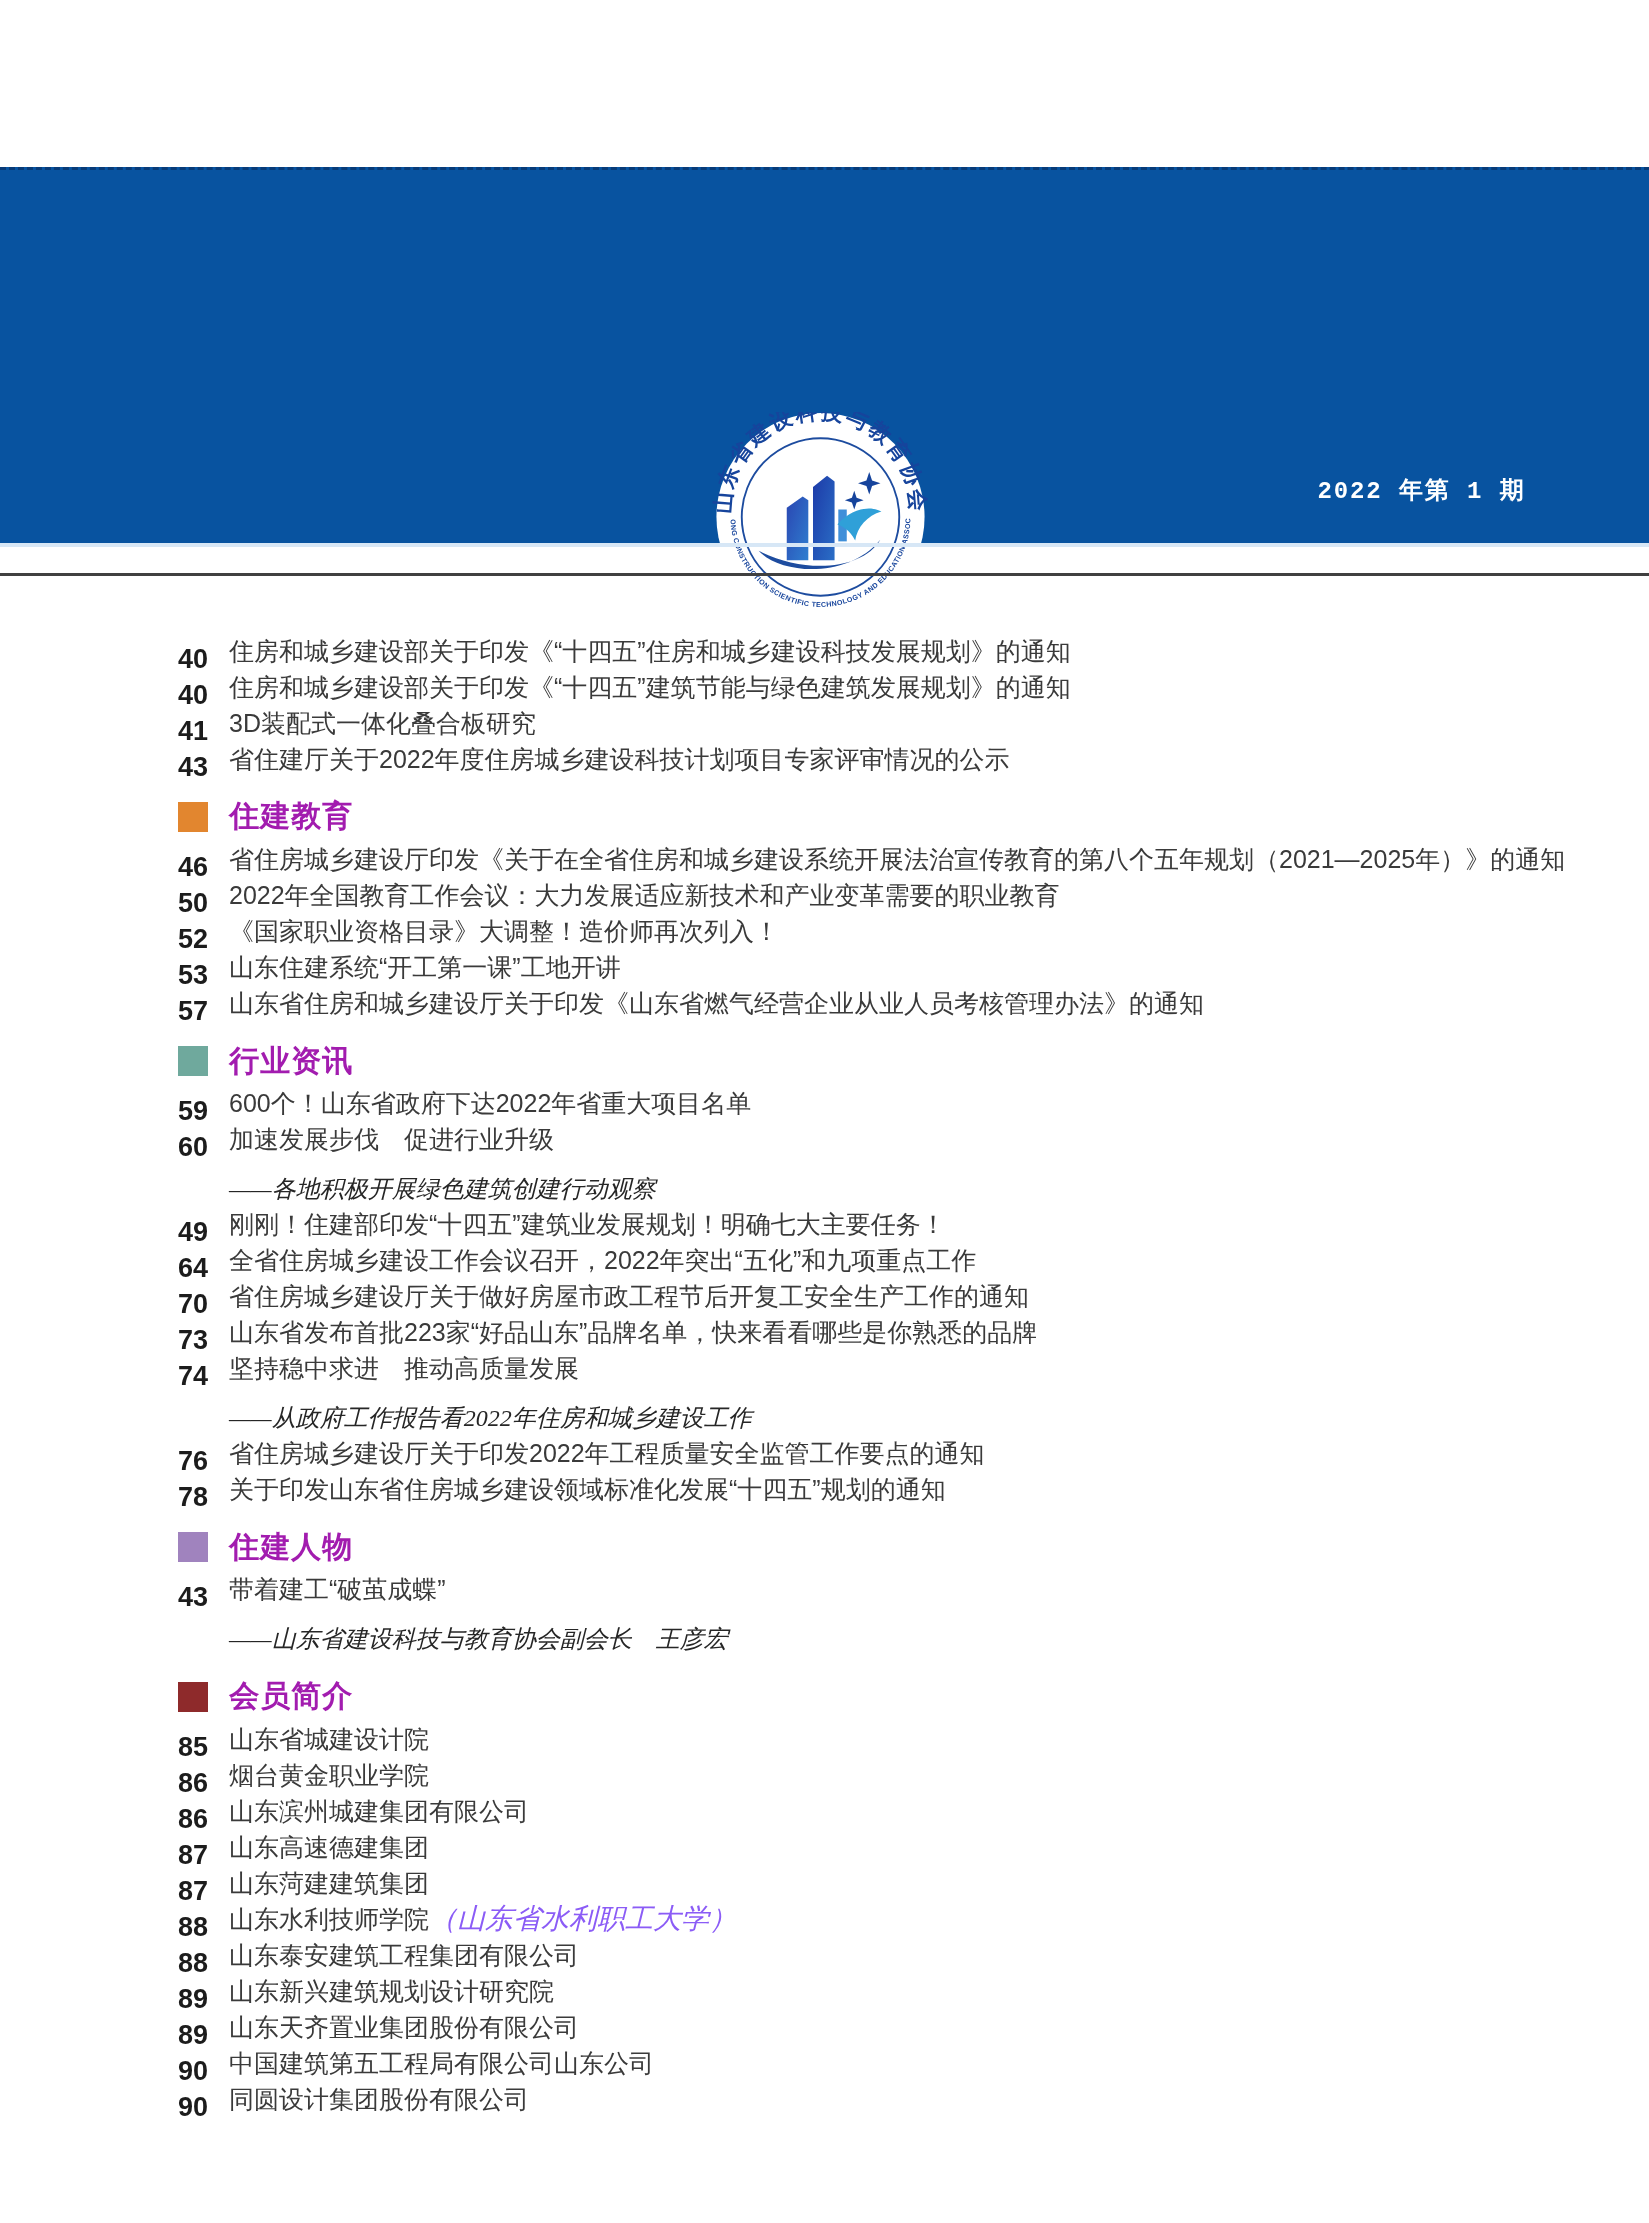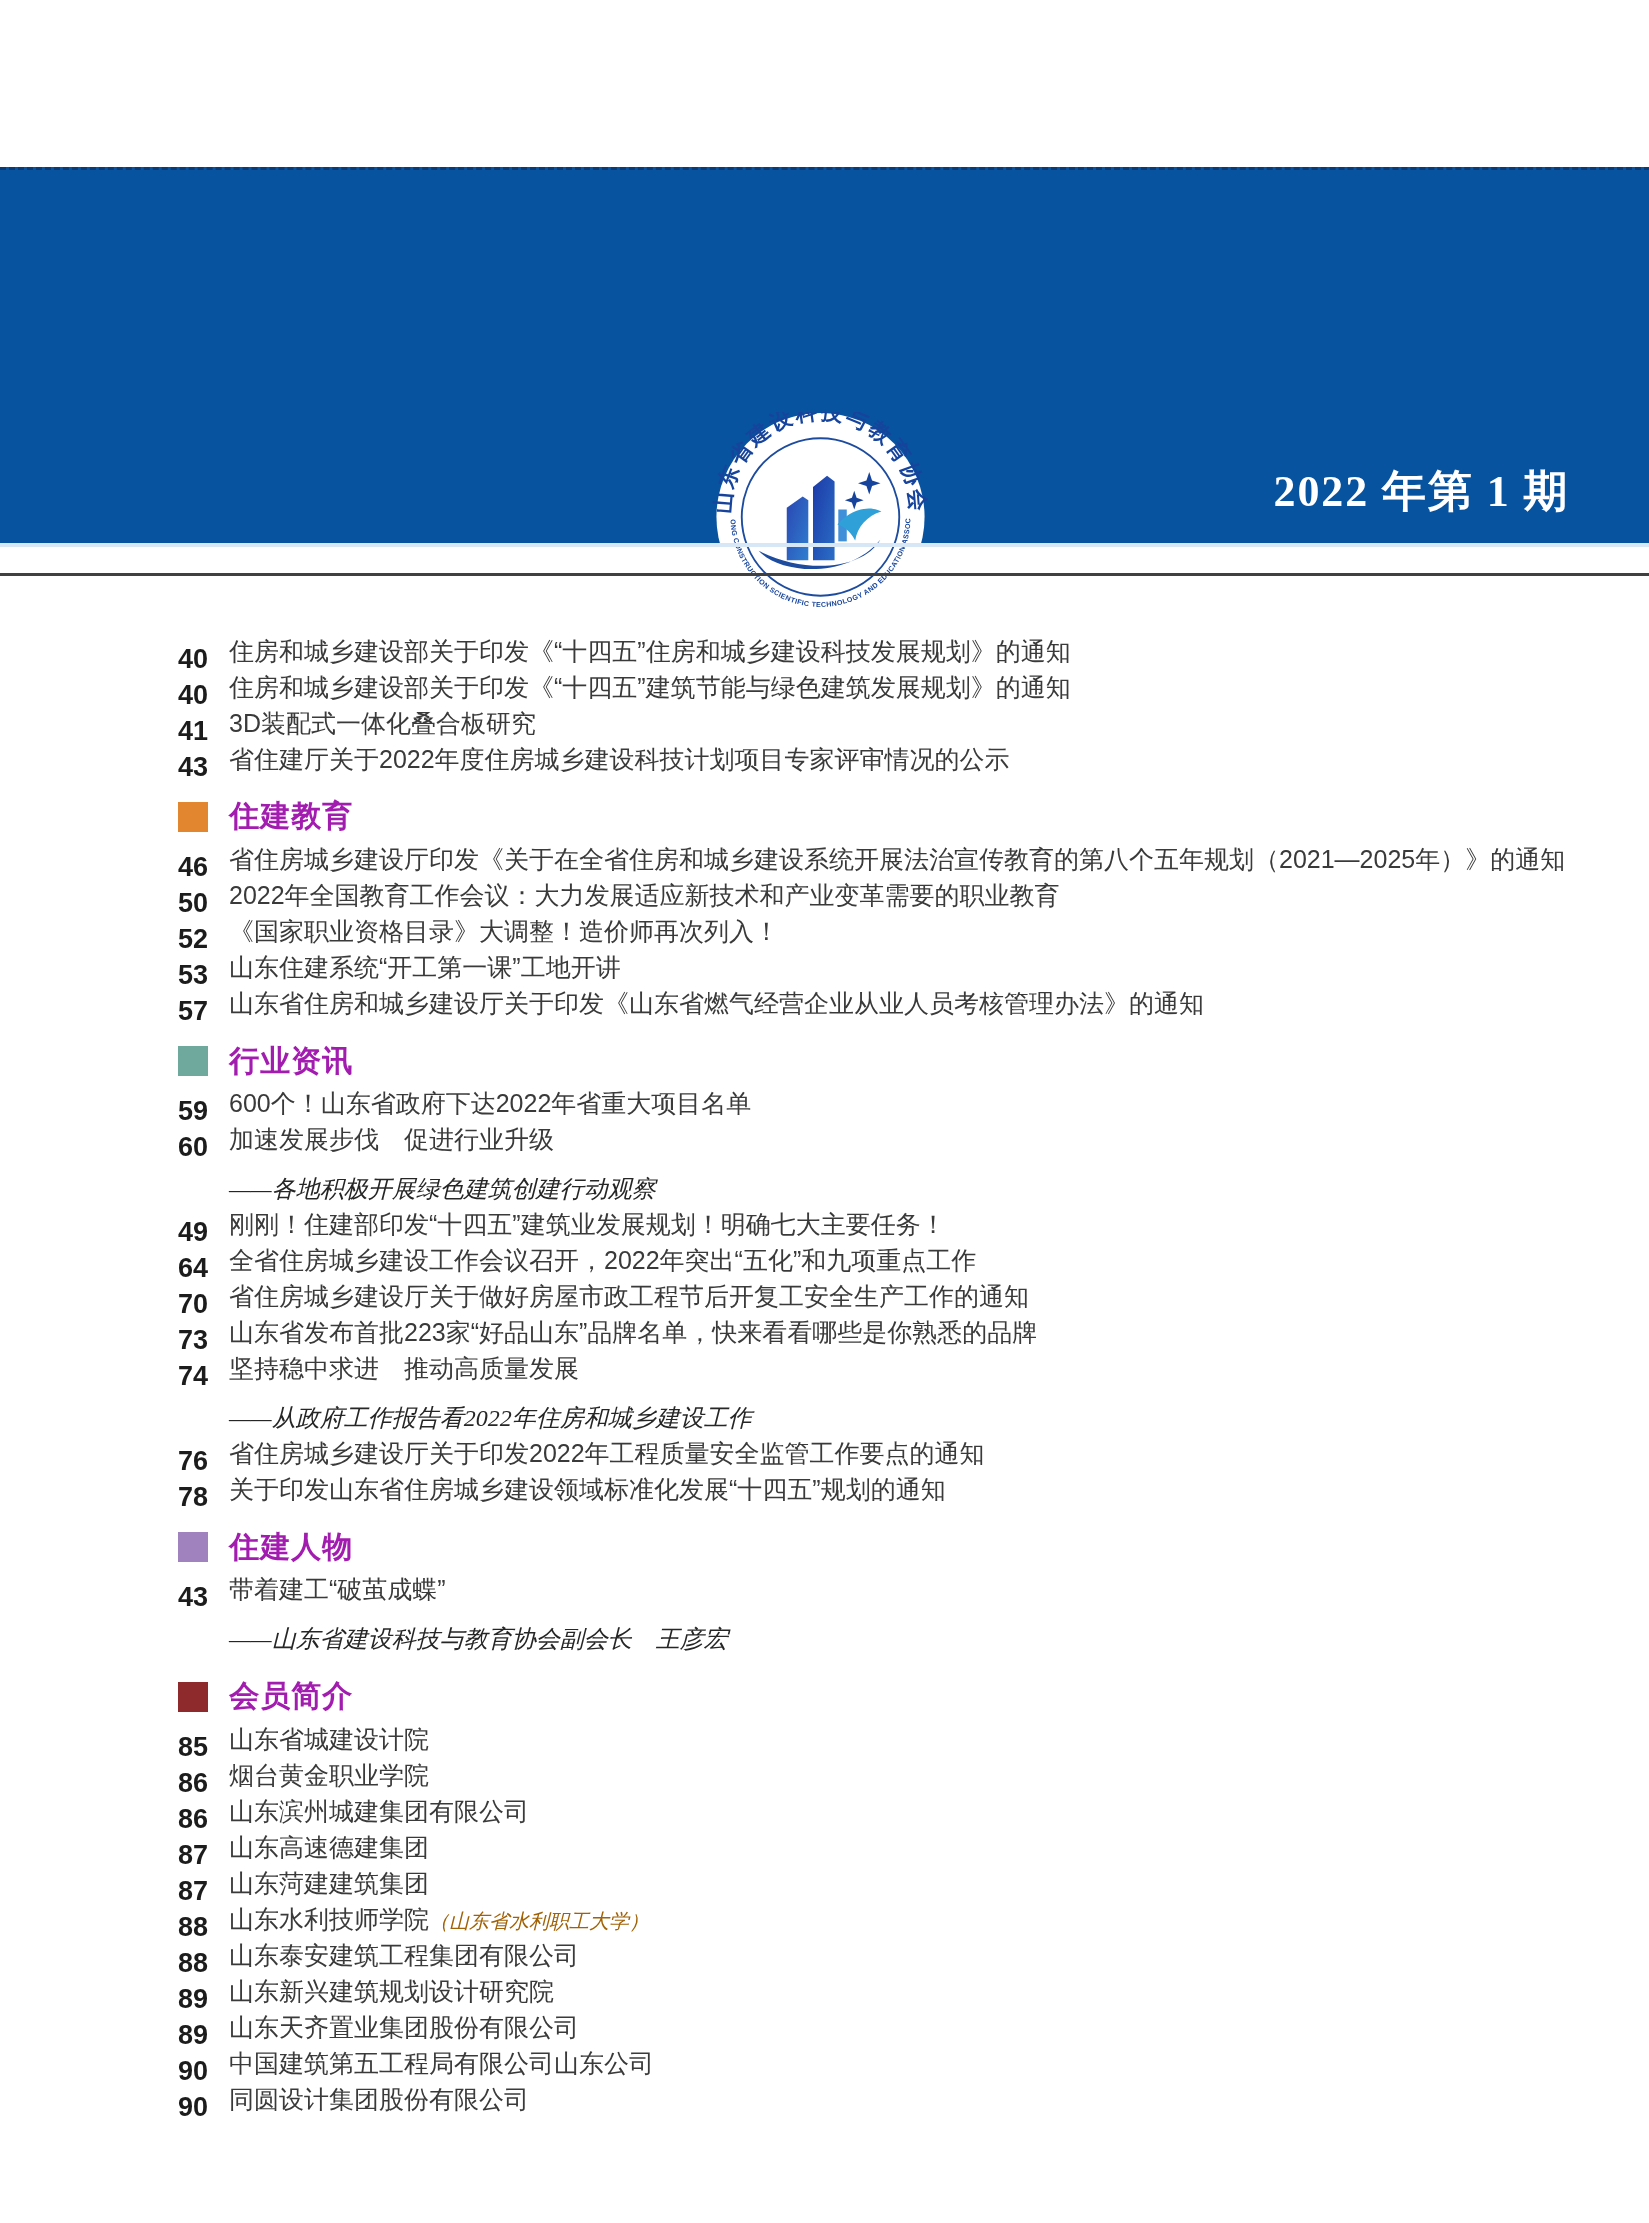--- a/index.html
+++ b/index.html
@@ -11,29 +11,29 @@
   .band { position:absolute; left:0; top:167px; width:1650px; height:377px; background:#0853a0; }
   .band-dash { position:absolute; left:0; top:0; width:100%; height:0;
                border-top:3.9px dashed rgba(8,30,70,0.45); }
   .band-bottom-line { position:absolute; left:0; top:543px; width:1650px; height:3.9px; background:#d7e7f6; }
   .dark-rule { position:absolute; left:0; top:573px; width:1650px; height:2.9px; background:#404040; }
 
   .logo-wrap { position:absolute; left:711px; top:245px; width:219px; height:210px; }
 
   .issue-block { position:absolute; left:1242px; top:303px; width:359px; text-align:center;
                  color:#ffffff; font-family:"Liberation Serif","DejaVu Serif",serif; font-weight:bold; }
-  .issue-line1 { font-size:44px; line-height:43px; letter-spacing:1.9px; }
+  .issue-line1 { font-size:24px; line-height:43px; letter-spacing:1.9px;font-family:Liberation Mono, monospace; }
   .issue-line2 { font-size:36px; line-height:43px; letter-spacing:1.9px; margin-top:39px; }
 
   
   .toc { position:absolute; left:178px; top:633px; width:1388px; }
   .row { display:flex; align-items:center; height:36px; }
   .num { width:51px; flex:0 0 51px; font-size:27px; font-weight:600; color:#1c1c1c;margin-top:16px; }
   .title { font-size:25px; color:#3a3a3a; white-space:nowrap; }
-  .kai { font-family:"Liberation Serif","DejaVu Serif",serif; font-style:italic; font-size:20px; color:#a16207; }
+  .kai { font-family:"Liberation Serif","DejaVu Serif",serif; font-style:italic; font-size:28px; color:#8b5cf6; }
   .sub { display:flex; align-items:center; height:36px; padding-left:51px;
          font-family:"Liberation Serif","DejaVu Serif",serif; font-style:italic;
          font-size:24px; color:#262626; white-space:nowrap;margin-top:13px; }
   .sec { display:flex; align-items:center; height:39px; margin-top:20.4px; margin-bottom:4.9px; }
   .sq { width:30px; height:30px; flex:0 0 30px; margin-right:21.3px; }
   .sec-label { font-size:30px; font-weight:700; color:#a21caf; letter-spacing:1px; }
 </style>
 </head>
 <body>
 

